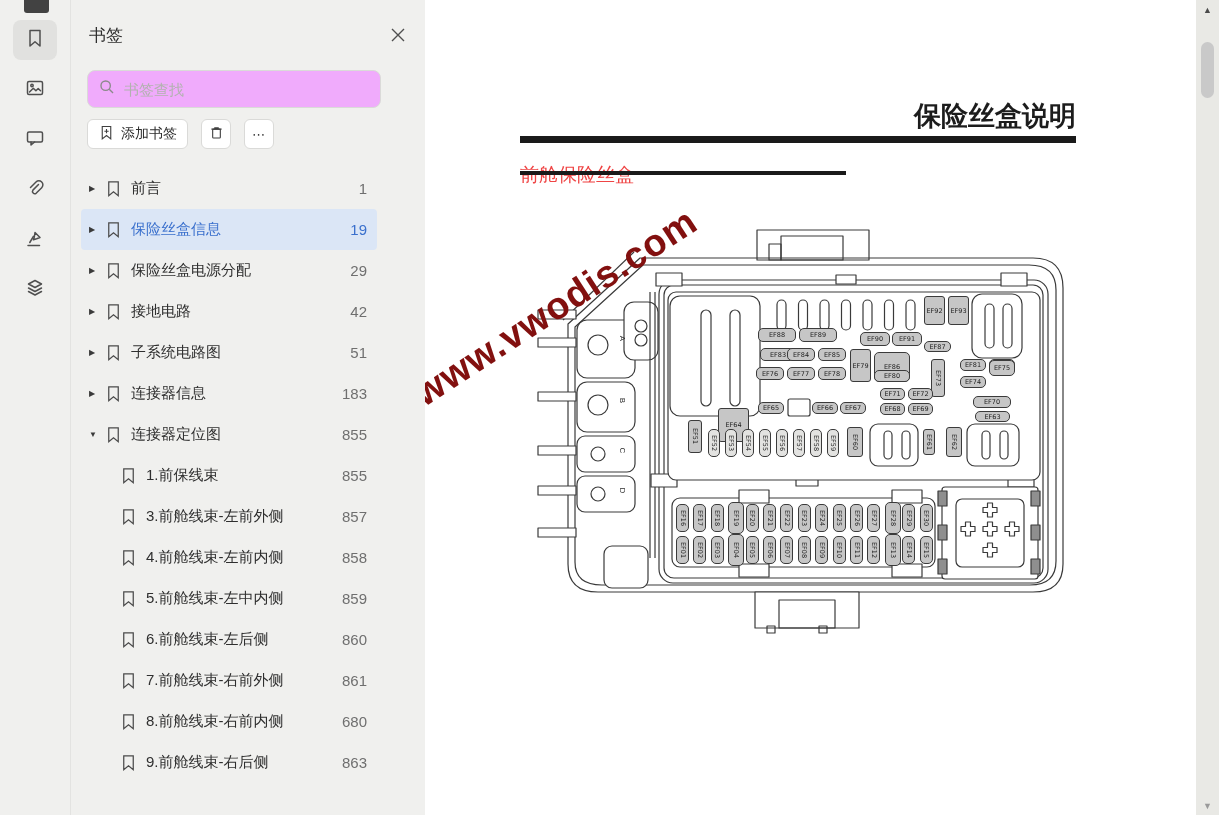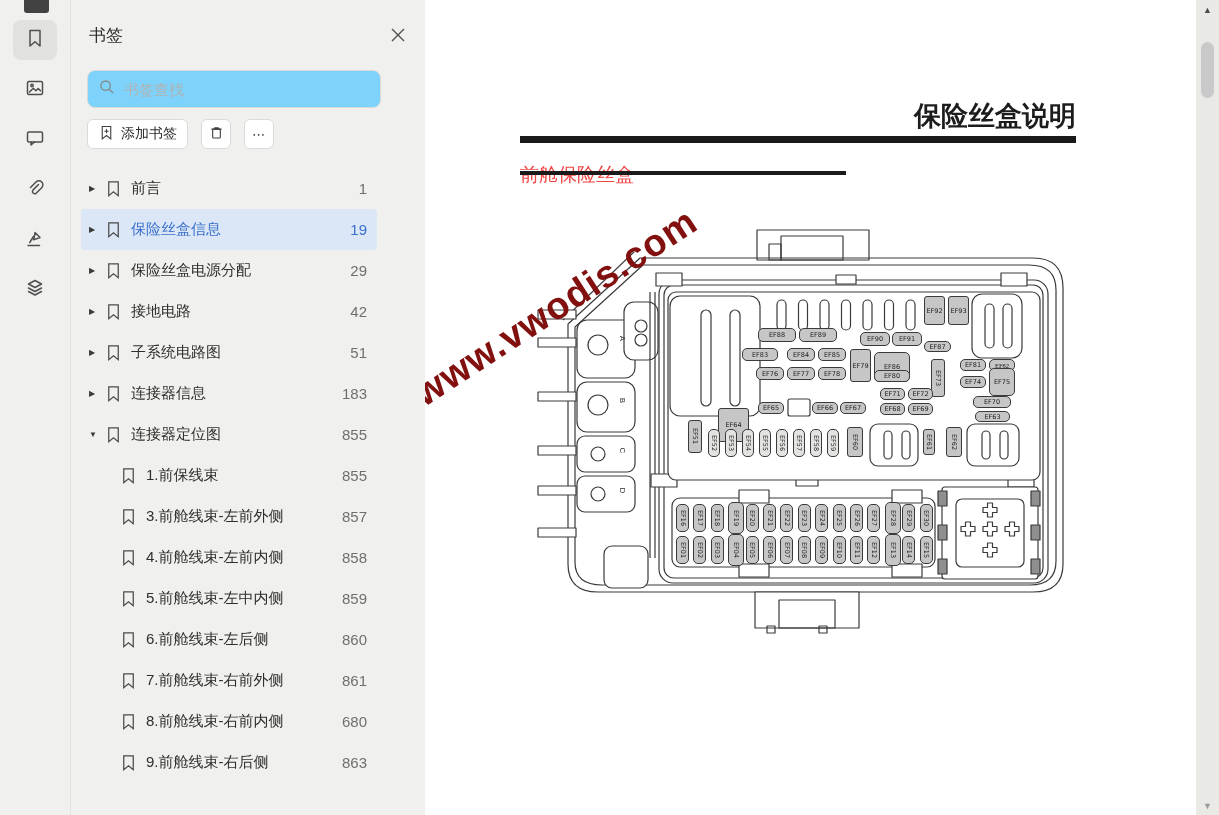--- a/index.html
+++ b/index.html
@@ -13,21 +13,21 @@
   .rail-btn { position:absolute; left:13px; width:44px; height:40px; display:flex; align-items:center; justify-content:center; border-radius:8px; cursor:pointer; }
   .rail-btn.sel { background:#e1e1df; }
   .rail-btn svg { stroke:#4f4f4f; fill:none; stroke-width:1.5; stroke-linecap:round; stroke-linejoin:round; }
 
   
   .panel { position:absolute; left:70px; top:0; width:355px; height:815px; background:#f0f0ee; border-left:1px solid #e3e3e1; z-index:2; }
   .panel-head { position:absolute; left:18px; top:22px; right:18px; height:26px; display:flex; align-items:center; }
   .panel-title { font-size:17px; color:#2d2d2d; }
   .close { margin-left:auto; width:18px; height:18px; cursor:pointer; }
   .close svg { stroke:#4f4f4f; stroke-width:1.4; }
-  .search { position:absolute; left:16px; top:70px; width:294px; height:38px; background:#7dd3fc; border:1px solid #dadad8; border-radius:8px; display:flex; align-items:center; padding:0 10px; }
+  .search { position:absolute; left:16px; top:70px; width:294px; height:38px; background:#f0abfc; border:1px solid #dadad8; border-radius:8px; display:flex; align-items:center; padding:0 10px; }
   .search svg { stroke:#8a8a8a; fill:none; stroke-width:1.5; flex:0 0 auto; }
   .search input { border:none; outline:none; background:transparent; font-size:15px; margin-left:8px; width:100%; color:#333; font-family:inherit; }
   .search input::placeholder { color:#b2b2b0; }
   .btnrow { position:absolute; left:16px; top:119px; display:flex; gap:13px; }
   .btnrow button { background:#fff; border:1px solid #dadad8; border-radius:6px; height:30px; display:flex; align-items:center; justify-content:center; cursor:pointer; font-family:inherit; }
   .addbtn { padding:0 10px; gap:6px; font-size:14px; color:#2d2d2d; }
   .addbtn svg, .sqbtn svg { stroke:#3f3f3f; fill:none; stroke-width:1.3; }
   .sqbtn { width:30px; }
   .sqbtn.more { font-size:13px; color:#3f3f3f; letter-spacing:1px; }
   .bm-list { position:absolute; left:10px; top:168px; width:296px; }
@@ -404,35 +404,35 @@
           </g>
       </g>
     </svg>
     <div id="fuses">
         <div class="fuse " style="left: 222px; top: 100px; width: 38px; height: 14px;">EF88</div>
         <div class="fuse " style="left: 263px; top: 100px; width: 38px; height: 14px;">EF89</div>
         <div class="fuse " style="left: 324px; top: 104px; width: 30px; height: 14px;">EF90</div>
         <div class="fuse " style="left: 356px; top: 104px; width: 30px; height: 14px;">EF91</div>
         <div class="fuse sq" style="left: 388px; top: 68px; width: 21px; height: 29px;">EF92</div>
         <div class="fuse sq" style="left: 412px; top: 68px; width: 21px; height: 29px;">EF93</div>
-        <div class="fuse " style="left: 206px; top: 120px; width: 36px; height: 13px;">EF83</div>
+        <div class="fuse " style="left: 224px; top: 120px; width: 36px; height: 13px;">EF83</div>
         <div class="fuse " style="left: 251px; top: 120px; width: 28px; height: 13px;">EF84</div>
         <div class="fuse " style="left: 282px; top: 120px; width: 28px; height: 13px;">EF85</div>
         <div class="fuse " style="left: 220px; top: 139px; width: 28px; height: 13px;">EF76</div>
         <div class="fuse " style="left: 251px; top: 139px; width: 28px; height: 13px;">EF77</div>
         <div class="fuse " style="left: 282px; top: 139px; width: 28px; height: 13px;">EF78</div>
         <div class="fuse sq" style="left: 314px; top: 121px; width: 21px; height: 33px;">EF79</div>
         <div class="fuse " style="left: 338px; top: 124px; width: 36px; height: 30px;">EF86</div>
         <div class="fuse " style="left: 338px; top: 142px; width: 36px; height: 12px;">EF80</div>
         <div class="fuse " style="left: 388px; top: 113px; width: 27px; height: 11px;">EF87</div>
         <div class="fuse vert sq" style="left: 395px; top: 131px; width: 14px; height: 38px;">EF73</div>
         <div class="fuse " style="left: 424px; top: 131px; width: 26px; height: 12px;">EF81</div>
         <div class="fuse " style="left: 453px; top: 131px; width: 26px; height: 12px; font-family: Liberation Serif, serif;">EF82</div>
         <div class="fuse " style="left: 424px; top: 148px; width: 26px; height: 12px;">EF74</div>
-        <div class="fuse " style="left: 453px; top: 140px; width: 26px; height: 28px;">EF75</div>
+        <div class="fuse " style="left: 453px; top: 132px; width: 26px; height: 16px;">EF75</div>
         <div class="fuse " style="left: 437px; top: 168px; width: 38px; height: 12px;">EF70</div>
         <div class="fuse " style="left: 439px; top: 183px; width: 35px; height: 11px;">EF63</div>
         <div class="fuse " style="left: 222px; top: 174px; width: 26px; height: 12px;">EF65</div>
         <div class="fuse " style="left: 276px; top: 174px; width: 26px; height: 12px;">EF66</div>
         <div class="fuse " style="left: 304px; top: 174px; width: 26px; height: 12px;">EF67</div>
         <div class="fuse " style="left: 344px; top: 160px; width: 25px; height: 12px;">EF71</div>
         <div class="fuse " style="left: 372px; top: 160px; width: 25px; height: 12px;">EF72</div>
         <div class="fuse " style="left: 344px; top: 175px; width: 25px; height: 12px;">EF68</div>
         <div class="fuse " style="left: 372px; top: 175px; width: 25px; height: 12px; text-align: right;">EF69</div>
         <div class="fuse sq" style="left: 182px; top: 180px; width: 31px; height: 34px;">EF64</div>

